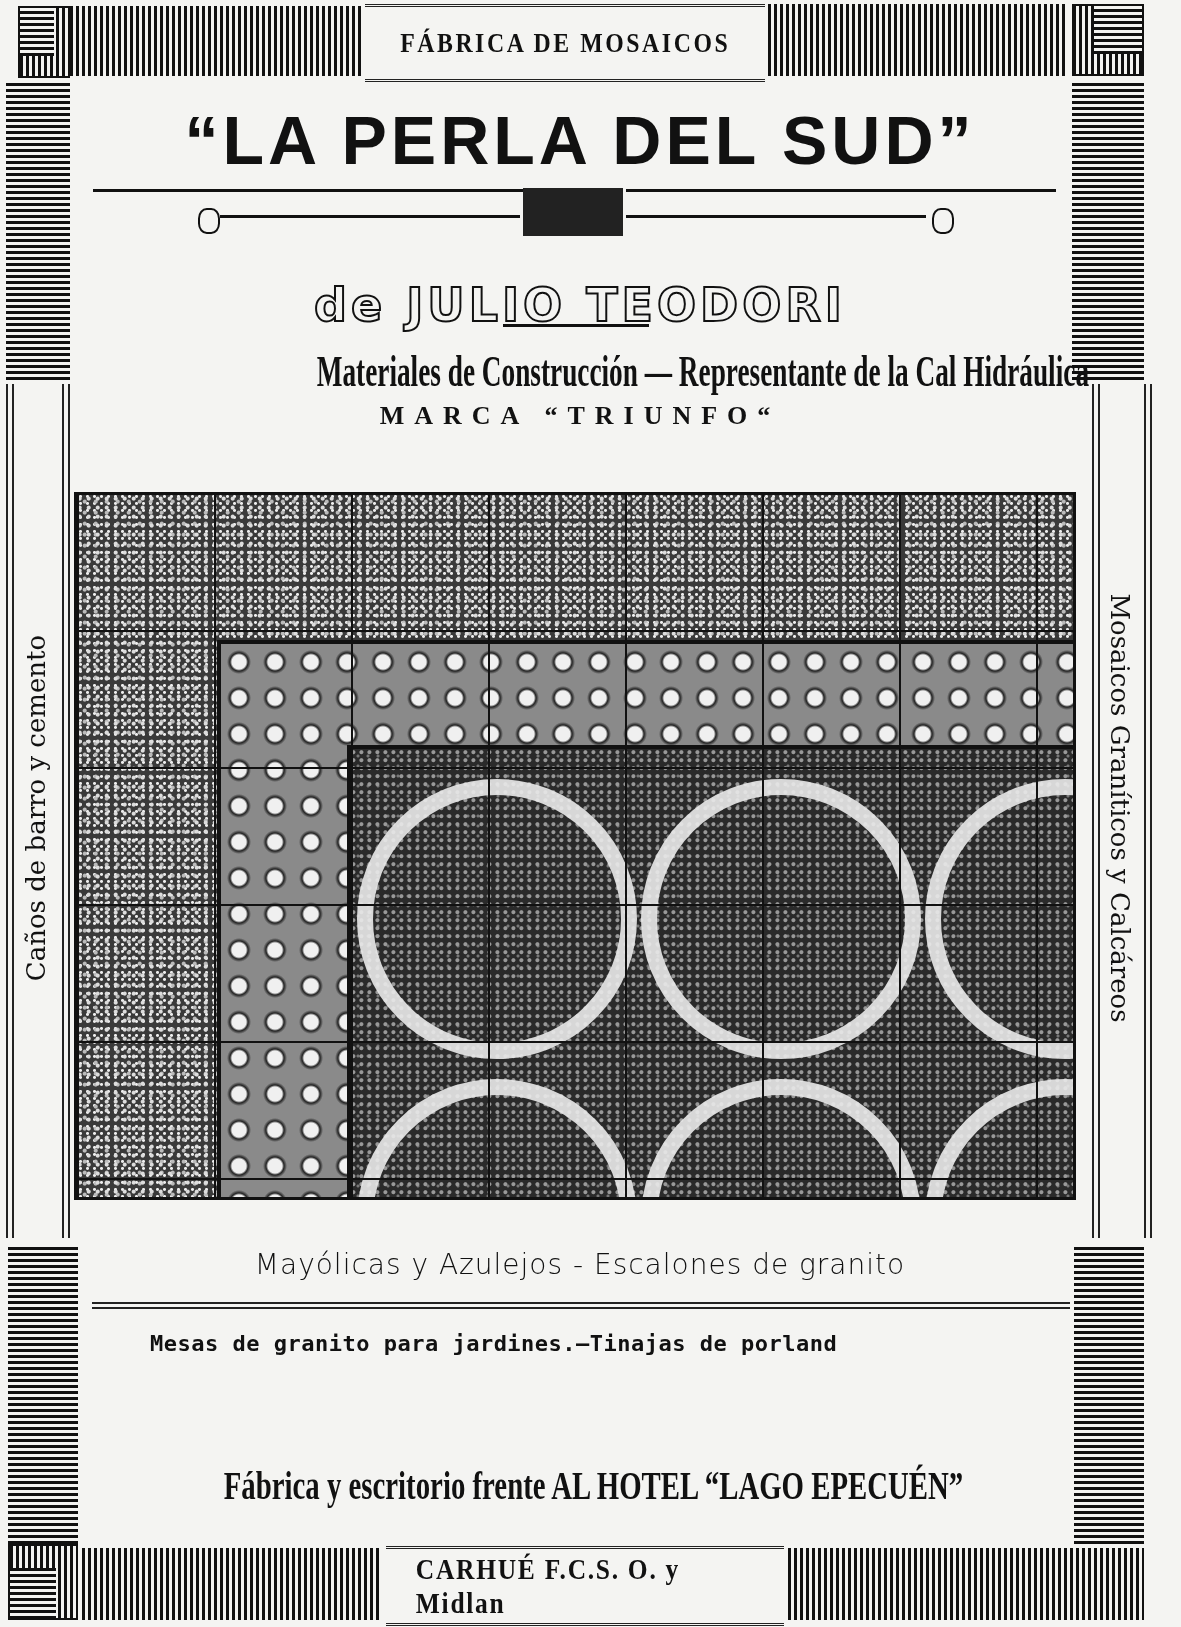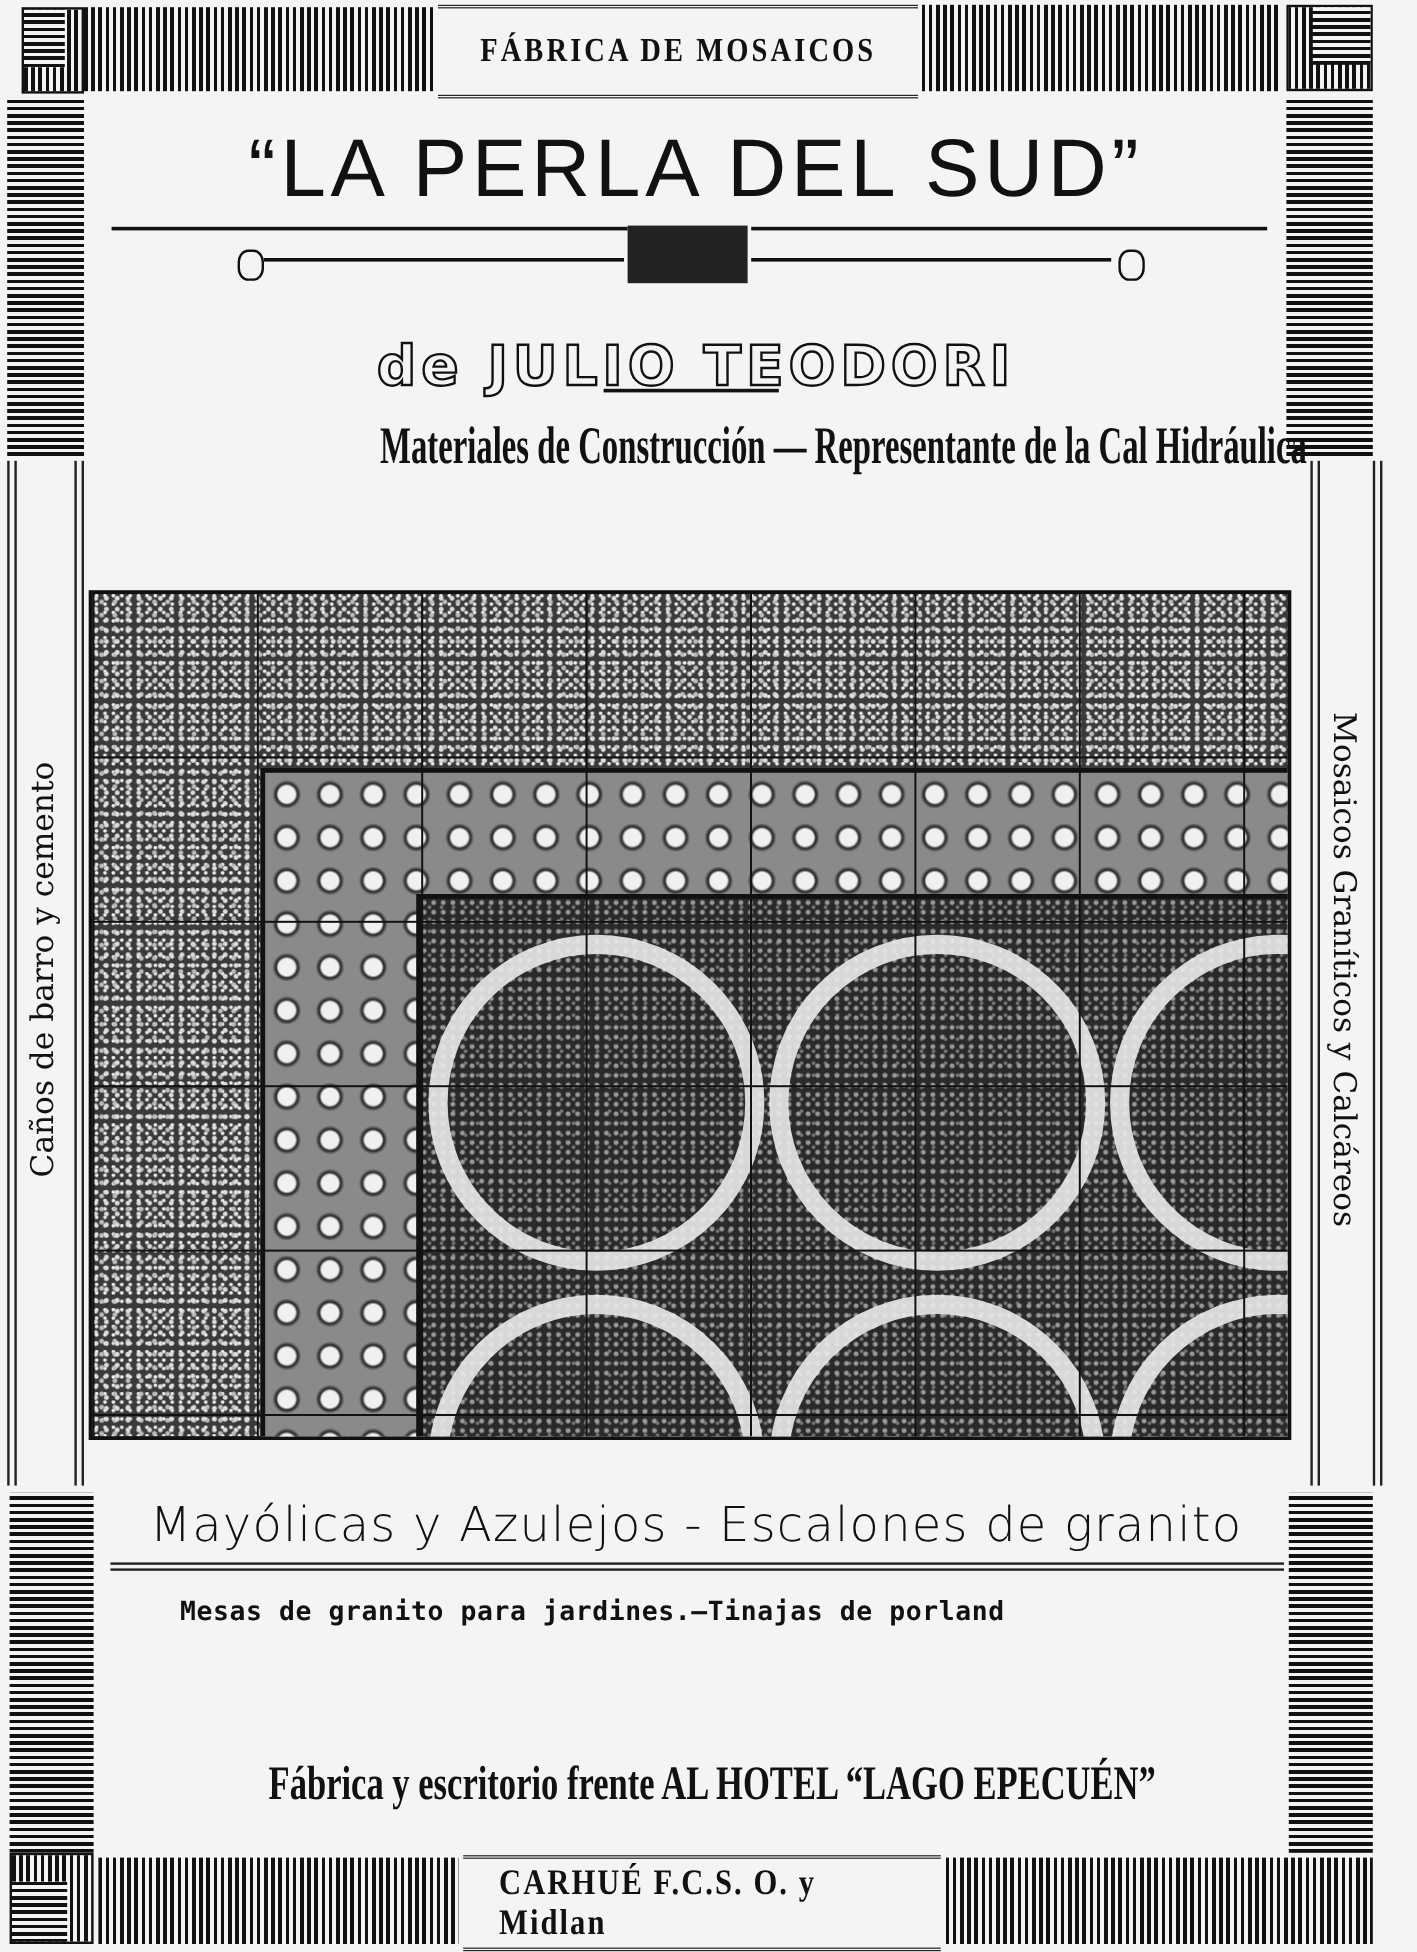--- a/index.html
+++ b/index.html
@@ -74,21 +74,21 @@
       background-size: 8px 8px, 10px 10px;
       overflow: hidden;
     }
     .ring {
       position: absolute; border-radius: 50%;
       border: 16px solid #eaeaea; box-sizing: border-box;
       opacity: 0.9;
     }
     .script {
       font-family: "DejaVu Sans", sans-serif; font-weight: 300;
-      font-size: 40px; letter-spacing: 1px; text-align: center;
+      font-size: 28px; letter-spacing: 1px; text-align: center;
     }
     .body-text {
       font-family: "DejaVu Sans Mono", monospace; font-weight: bold;
       font-size: 22px; line-height: 27px; letter-spacing: 0.5px;
     }
     .outline-text {
       font-family: "DejaVu Sans", sans-serif; font-weight: bold;
       color: #f4f4f2; -webkit-text-stroke: 2px #111; letter-spacing: 4px;
     }
   </style>
@@ -111,39 +111,42 @@
 <div class="vtext" style="left:36px;top:808px;transform:translate(-50%,-50%) rotate(-90deg);">Caños de barro y cemento</div>
 
 <div class="abs side-inner" style="left:1092px;top:384px;width:56px;height:854px;"></div>
 <div class="abs side-inner" style="left:1098px;top:384px;width:44px;height:854px;"></div>
 <div class="vtext" style="left:1120px;top:808px;transform:translate(-50%,-50%) rotate(90deg);">Mosaicos Graníticos y Calcáreos</div>
 
 <div class="abs hstripes" style="left:8px;top:1244px;width:70px;height:300px;"></div>
 <div class="abs hstripes" style="left:1074px;top:1244px;width:70px;height:300px;"></div>
 
 <div class="abs" style="left:80px;top:100px;width:1000px;text-align:center;">
-  <div style="font-family:'Liberation Sans',sans-serif;font-weight:normal;font-size:68px;letter-spacing:4px;line-height:80px;">“LA PERLA DEL SUD”</div>
+  <div style="font-family:'Liberation Sans',sans-serif;font-weight:bold;font-size:68px;letter-spacing:4px;line-height:80px;">“LA PERLA DEL SUD”</div>
 </div>
 
 <div class="abs rule" style="left:93px;top:189px;width:430px;height:3px;"></div>
 <div class="abs rule" style="left:626px;top:189px;width:430px;height:3px;"></div>
 <div class="abs" style="left:523px;top:188px;width:100px;height:48px;background:#222;"></div>
 <div class="abs rule" style="left:220px;top:215px;width:300px;height:3px;"></div>
 <div class="abs rule" style="left:626px;top:215px;width:300px;height:3px;"></div>
 <div class="abs" style="left:198px;top:208px;width:18px;height:22px;border:2px solid #111;border-radius:40%;"></div>
 <div class="abs" style="left:932px;top:208px;width:18px;height:22px;border:2px solid #111;border-radius:40%;"></div>
 
 <div class="abs" style="left:80px;top:258px;width:1000px;text-align:center;margin-top:20px;">
   <span class="outline-text" style="font-size:46px;">de JULIO TEODORI</span>
 </div>
 <div class="abs rule" style="left:503px;top:324px;width:146px;height:3px;"></div>
 
 <div class="abs" style="left:80px;top:346px;width:1000px;text-align:center;">
   <div style="overflow:visible;">
     <span class="condensed" style="font-family:'Liberation Serif',serif;font-size:44px;transform:scaleX(0.62);white-space:nowrap;">Materiales de Construcción — Representante de la Cal Hidráulica</span>
+  </div>
+  <div style="margin-top:4px;">
+    <span style="font-family:'Liberation Serif',serif;font-weight:bold;font-size:26px;letter-spacing:10px;">MARCA “TRIUNFO“</span>
   </div>
 </div>
 
 <div class="abs tiles" style="left:74px;top:492px;width:1002px;height:708px;">
   <div class="border-band" style="left:140px;top:145px;width:900px;height:600px;"></div>
   <div class="field" style="left:270px;top:250px;width:760px;height:480px;">
     <div class="ring" style="left:6px;top:30px;width:280px;height:280px;"></div>
     <div class="ring" style="left:290px;top:30px;width:280px;height:280px;"></div>
     <div class="ring" style="left:574px;top:30px;width:280px;height:280px;"></div>
     <div class="ring" style="left:6px;top:330px;width:280px;height:280px;"></div>

